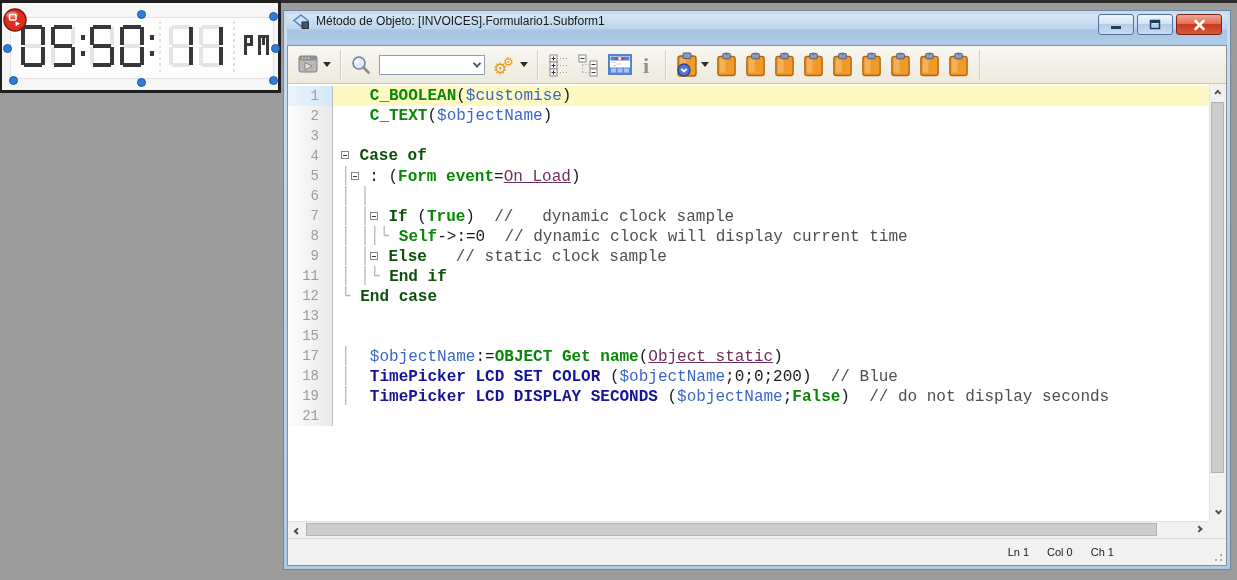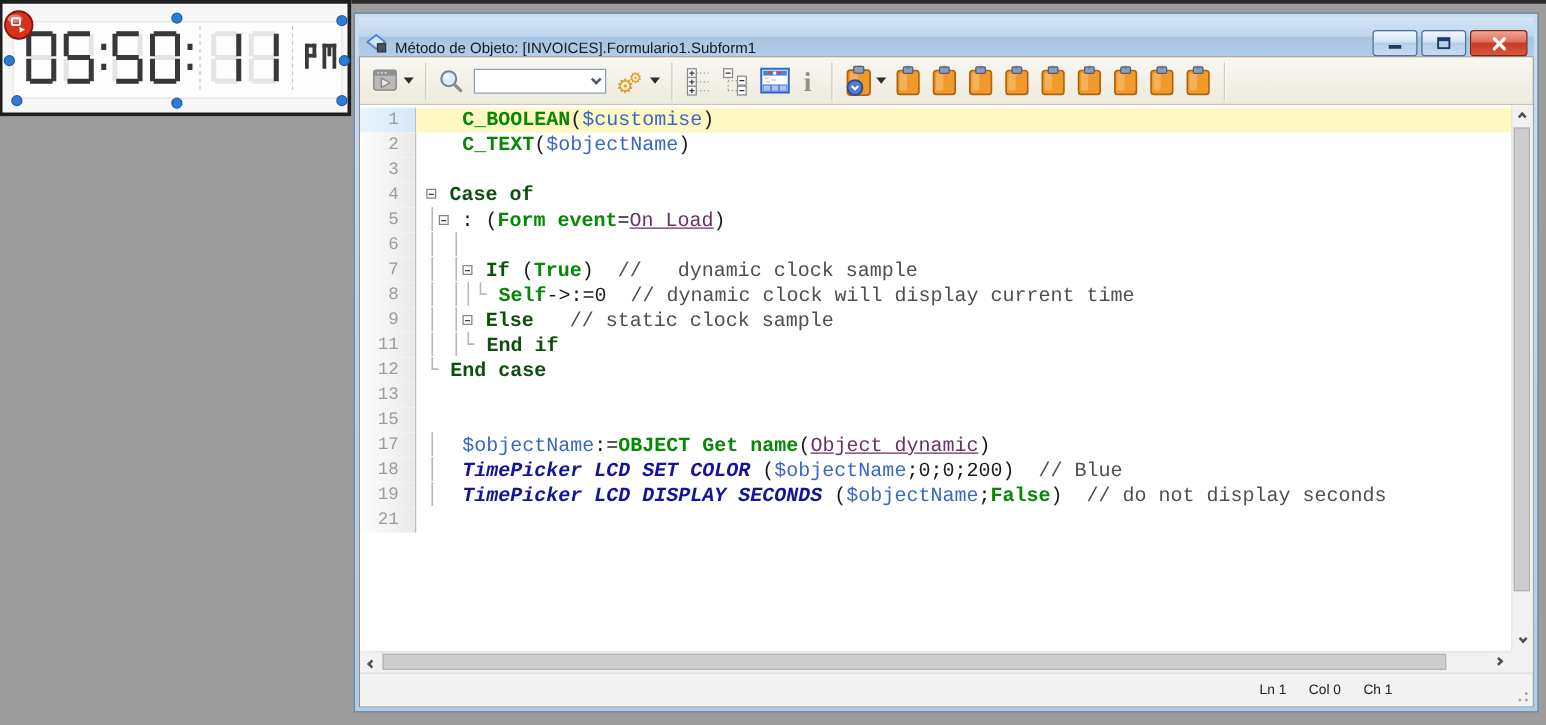--- a/index.html
+++ b/index.html
@@ -12,21 +12,21 @@
   .panel{position:absolute;left:0;top:0;width:281px;height:93px;background:#f6f6f6;
          border:3px solid #1f1f1f;border-left-width:2px}
   .clockwrap{position:absolute;left:4px;top:10px;width:272px;height:72px}
   .lcdbox{position:absolute;left:4px;top:4px;width:264px;height:62px;background:#fdfdfd;border:1px solid #e3e3e3}
   .handle{position:absolute;width:9px;height:9px;border-radius:50%;background:#2e7cd6;border:1px solid #1b5ea8}
   .badge{position:absolute;left:-4px;top:-6px;width:28px;height:28px}
 
   
   .win{position:absolute;left:283px;top:10px;width:948px;height:560px;
        background:linear-gradient(#c9ddf1,#aecbe7);border:1px solid #70879f;padding:3px}
-  .titlebar{height:31px;display:flex;align-items:flex-end;padding:0 5px;
+  .titlebar{height:31px;display:flex;align-items:flex-start;padding:0 5px;
             background:linear-gradient(#d6e6f5,#bcd4ec 48%,#a7c4e2 52%,#b3cde8);}
   .ticon{width:20px;height:18px;margin-right:4px;flex:0 0 auto}
   .ttext{font-size:12px;color:#16191d;white-space:nowrap;overflow:hidden;flex:1}
   .caps{display:flex;align-items:flex-start}
   .cap{width:36px;height:21px;margin-left:3px;border:1px solid #51719a;border-radius:3px;
        background:linear-gradient(#f0f7fd,#d4e3f3 45%,#b4cde7 50%,#c9dcf0);
        display:flex;align-items:center;justify-content:center;cursor:default}
   .cap.close{width:46px;border-color:#7e2413;
        background:linear-gradient(#f0a390,#e0705a 45%,#c93a22 50%,#d6573a)}
 
@@ -53,21 +53,21 @@
         font-family:"Liberation Mono",monospace;font-size:16px}
   .gut{flex:0 0 45px;text-align:right;padding-right:13px;color:#9c9c9c;
        font-size:14px;background:linear-gradient(to right,#fdfdfd,#e9e9e9);border-right:1px solid #bdbdbd}
   .cline{flex:1;padding-left:8px}
   .crow.hl .gut{background:linear-gradient(to right,#e9f3fc,#d5e8f8)}
   .crow.hl .cline{background:#fef9c3}
   .c-cmd{color:var(--c-cmd);font-weight:bold}
   .c-kw{color:var(--c-kw);font-weight:bold}
   .c-var{color:var(--c-var)}
   .c-const{color:var(--c-const);text-decoration:underline}
-  .c-plug{color:var(--c-plug);font-weight:bold;font-style:italic}
+  .c-plug{color:var(--c-plug);font-weight:bold;}
   .c-cmt{color:var(--c-cmt)}
   .c-pl{color:var(--c-pl)}
   .c-tr{color:#b8b8b8;font-family:"DejaVu Sans Mono",monospace}
   .foldbox{display:inline-block;width:8px;height:8px;border:1px solid #858585;background:#fff;
            position:relative;vertical-align:1px;margin-right:1px}
   .foldbox::after{content:"";position:absolute;left:1px;right:1px;top:3px;height:1px;background:#3a3a3a}
 
   
   .vscroll{position:absolute;top:0;right:0;bottom:17px;width:17px;background:#f1f1f1;border-left:1px solid #e2e2e2}
   .hscroll{position:absolute;left:0;right:17px;bottom:0;height:17px;background:#f1f1f1;border-top:1px solid #e2e2e2}
@@ -433,21 +433,21 @@
             <div class="crow"><span class="gut">4</span><span class="cline"><span class="foldbox"></span><span class="c-pl"> </span><span class="c-kw">Case of</span></span></div>
             <div class="crow"><span class="gut">5</span><span class="cline"><span class="c-tr">│</span><span class="foldbox"></span><span class="c-pl"> : (</span><span class="c-cmd">Form event</span><span class="c-pl">=</span><span class="c-const">On Load</span><span class="c-pl">)</span></span></div>
             <div class="crow"><span class="gut">6</span><span class="cline"><span class="c-tr">│ │</span></span></div>
             <div class="crow"><span class="gut">7</span><span class="cline"><span class="c-tr">│ │</span><span class="foldbox"></span><span class="c-pl"> </span><span class="c-kw">If</span><span class="c-pl"> (</span><span class="c-cmd">True</span><span class="c-pl">)  </span><span class="c-cmt">//   dynamic clock sample</span></span></div>
             <div class="crow"><span class="gut">8</span><span class="cline"><span class="c-tr">│ ││└</span><span class="c-pl"> </span><span class="c-cmd">Self</span><span class="c-pl">-&gt;:=0  </span><span class="c-cmt">// dynamic clock will display current time</span></span></div>
             <div class="crow"><span class="gut">9</span><span class="cline"><span class="c-tr">│ │</span><span class="foldbox"></span><span class="c-pl"> </span><span class="c-kw">Else</span><span class="c-pl">   </span><span class="c-cmt">// static clock sample</span></span></div>
             <div class="crow"><span class="gut">11</span><span class="cline"><span class="c-tr">│ │└</span><span class="c-pl"> </span><span class="c-kw">End if</span></span></div>
             <div class="crow"><span class="gut">12</span><span class="cline"><span class="c-tr">└</span><span class="c-pl"> </span><span class="c-kw">End case</span></span></div>
             <div class="crow"><span class="gut">13</span><span class="cline"></span></div>
             <div class="crow"><span class="gut">15</span><span class="cline"></span></div>
-            <div class="crow"><span class="gut">17</span><span class="cline"><span class="c-tr">│</span><span class="c-pl">  </span><span class="c-var">$objectName</span><span class="c-pl">:=</span><span class="c-cmd">OBJECT Get name</span><span class="c-pl">(</span><span class="c-const">Object dynamic</span><span class="c-pl">)</span></span></div>
+            <div class="crow"><span class="gut">17</span><span class="cline"><span class="c-tr">│</span><span class="c-pl">  </span><span class="c-var">$objectName</span><span class="c-pl">:=</span><span class="c-cmd">OBJECT Get name</span><span class="c-pl">(</span><span class="c-const">Object static</span><span class="c-pl">)</span></span></div>
             <div class="crow"><span class="gut">18</span><span class="cline"><span class="c-tr">│</span><span class="c-pl">  </span><span class="c-plug">TimePicker LCD SET COLOR</span><span class="c-pl"> (</span><span class="c-var">$objectName</span><span class="c-pl">;0;0;200)  </span><span class="c-cmt">// Blue</span></span></div>
             <div class="crow"><span class="gut">19</span><span class="cline"><span class="c-tr">│</span><span class="c-pl">  </span><span class="c-plug">TimePicker LCD DISPLAY SECONDS</span><span class="c-pl"> (</span><span class="c-var">$objectName</span><span class="c-pl">;</span><span class="c-cmd">False</span><span class="c-pl">)  </span><span class="c-cmt">// do not display seconds</span></span></div>
             <div class="crow"><span class="gut">21</span><span class="cline"></span></div>
           </div>
         <div class="vscroll">
           <span class="sbtn" style="top:0">
               <span class="chva up"></span>
             </span>
           <span class="vthumb"></span>
           <span class="sbtn" style="bottom:0">

